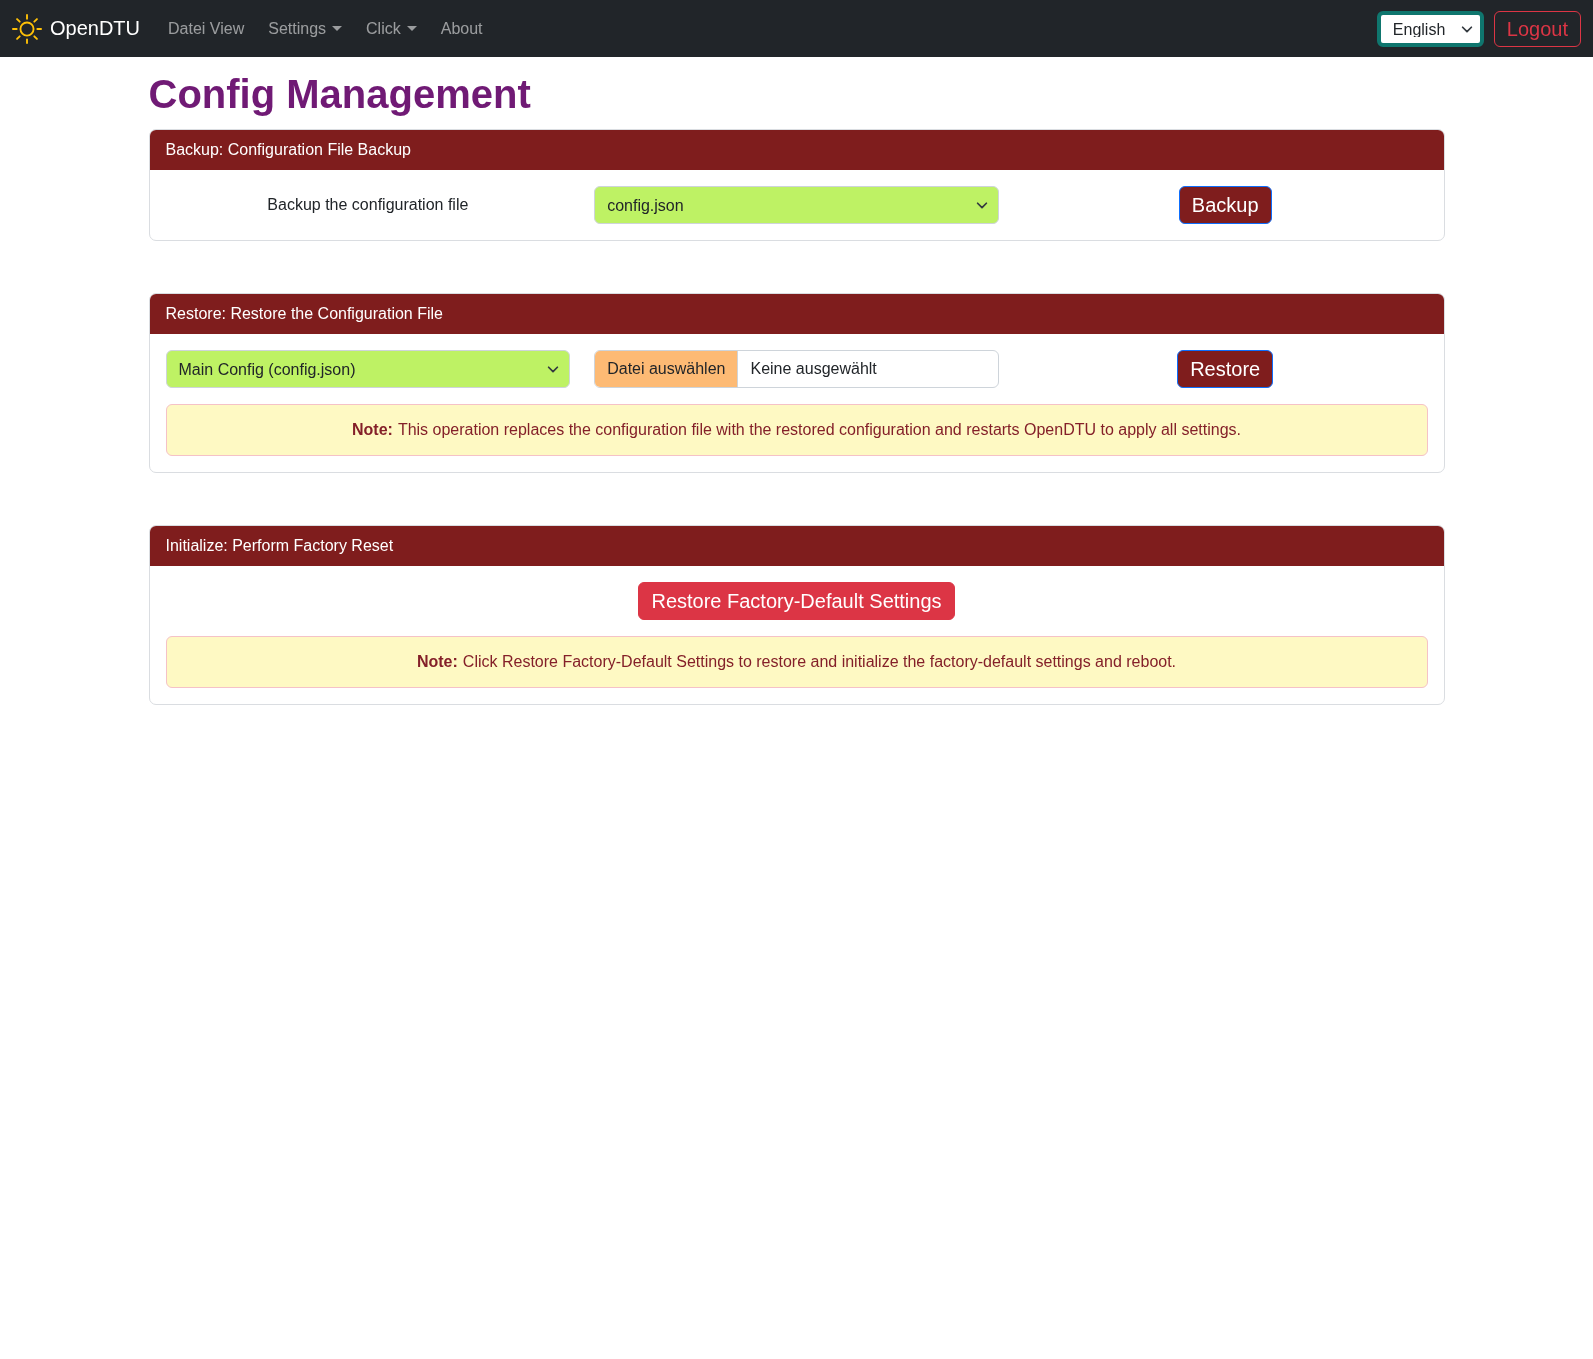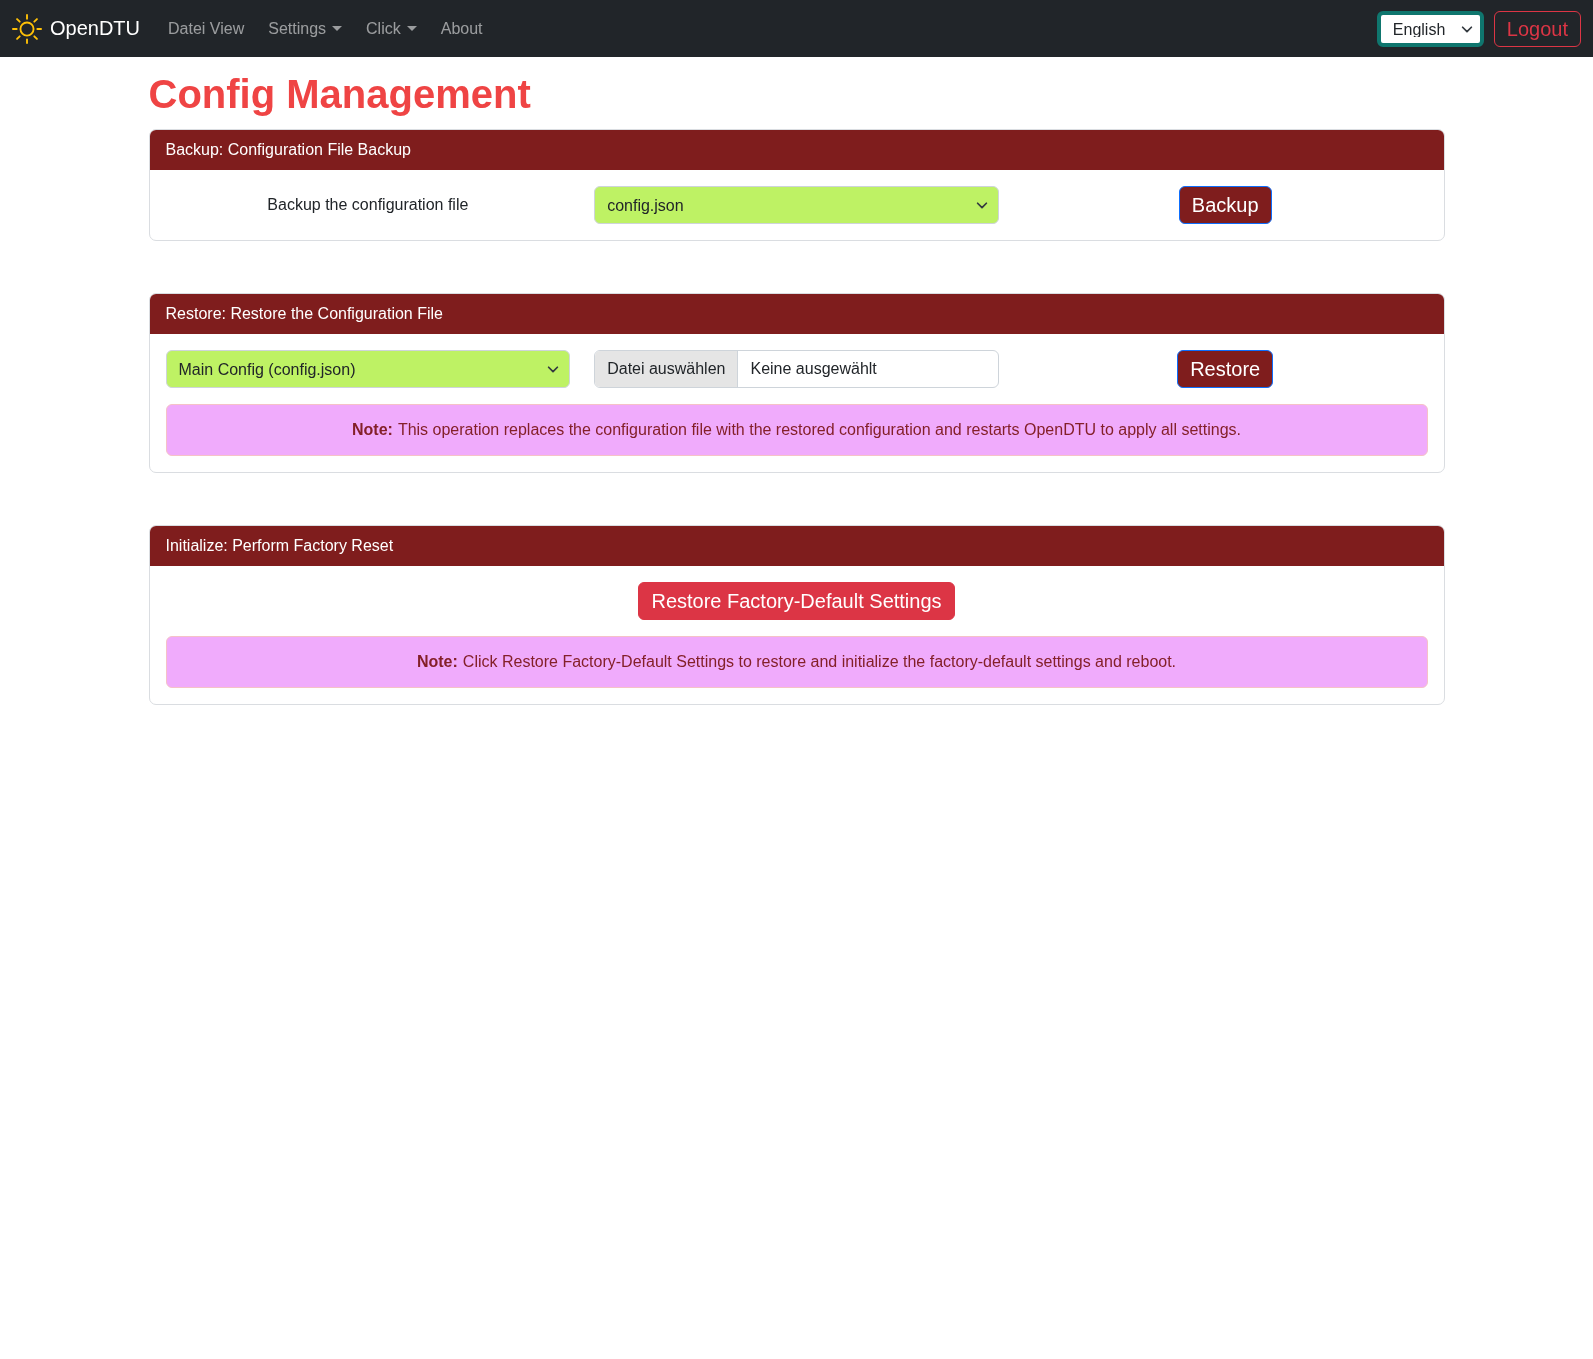--- a/index.html
+++ b/index.html
@@ -104,21 +104,21 @@
 
   
   .container {
     max-width: 1320px;
     margin: 0 auto;
     padding: 0 12px;
   }
   h1.page-title {
     font-size: 40px;
     font-weight: 600;
-    color: #ef4444;
+    color: #701a75;
     margin: 15px 0 12px 0;
     letter-spacing: 0;
   }
 
   .card {
     border: 1px solid #dadde1;
     border-radius: 7px;
     margin-bottom: 52px;
     background: #ffffff;
   }
@@ -171,38 +171,38 @@
     width: 100%;
     height: 38px;
     border: 1px solid #ced4da;
     border-radius: 6px;
     overflow: hidden;
     background: #ffffff;
     cursor: pointer;
     align-items: stretch;
   }
   .file-btn {
-    background: #e5e5e5;
+    background: #fdba74;
     color: #212529;
     padding: 6px 12px;
     border-right: 1px solid #ced4da;
     display: flex;
     align-items: center;
     white-space: nowrap;
   }
   .file-status {
     padding: 6px 12px;
     display: flex;
     align-items: center;
     color: #212529;
     white-space: nowrap;
   }
 
   .alert-danger {
-    background: #f0abfc;
+    background: #fef9c3;
     border: 1px solid #f5c2c7;
     border-radius: 6px;
     color: #842029;
     padding: 16px;
     text-align: center;
     margin-top: 16px;
   }
   .alert-danger .note-prefix { font-weight: bold; }
   .alert-danger .note-text { margin-left: 5px; }
 

